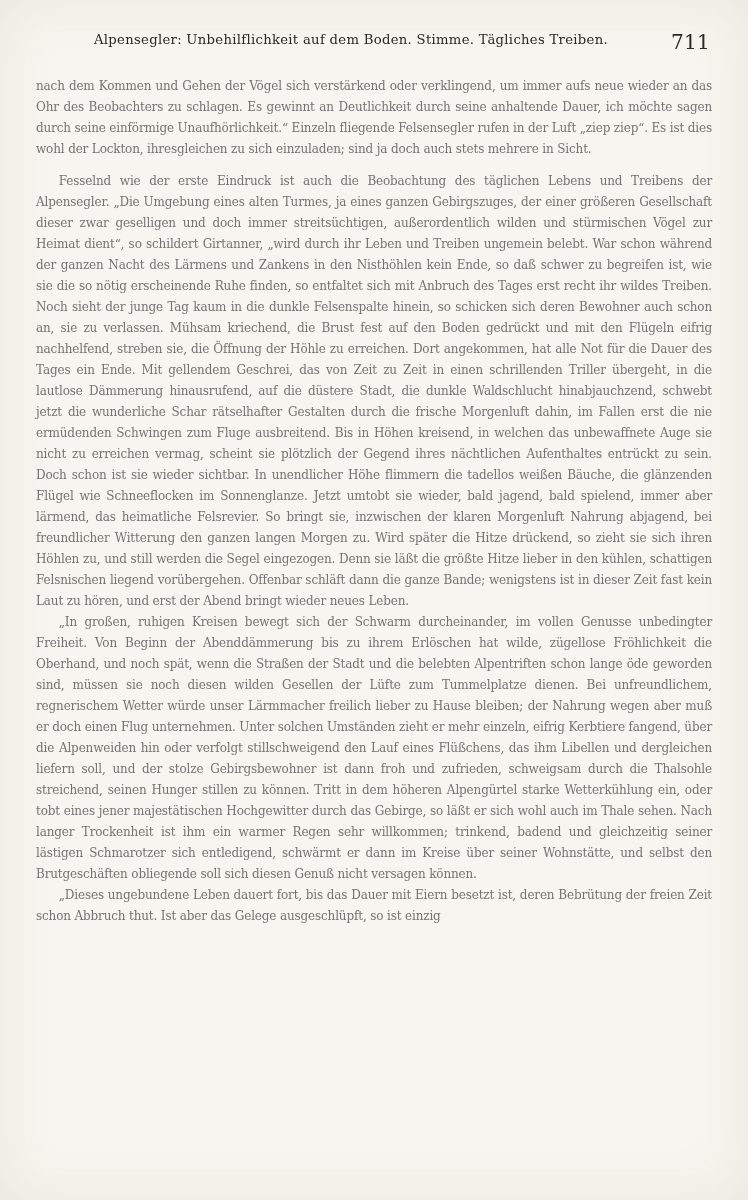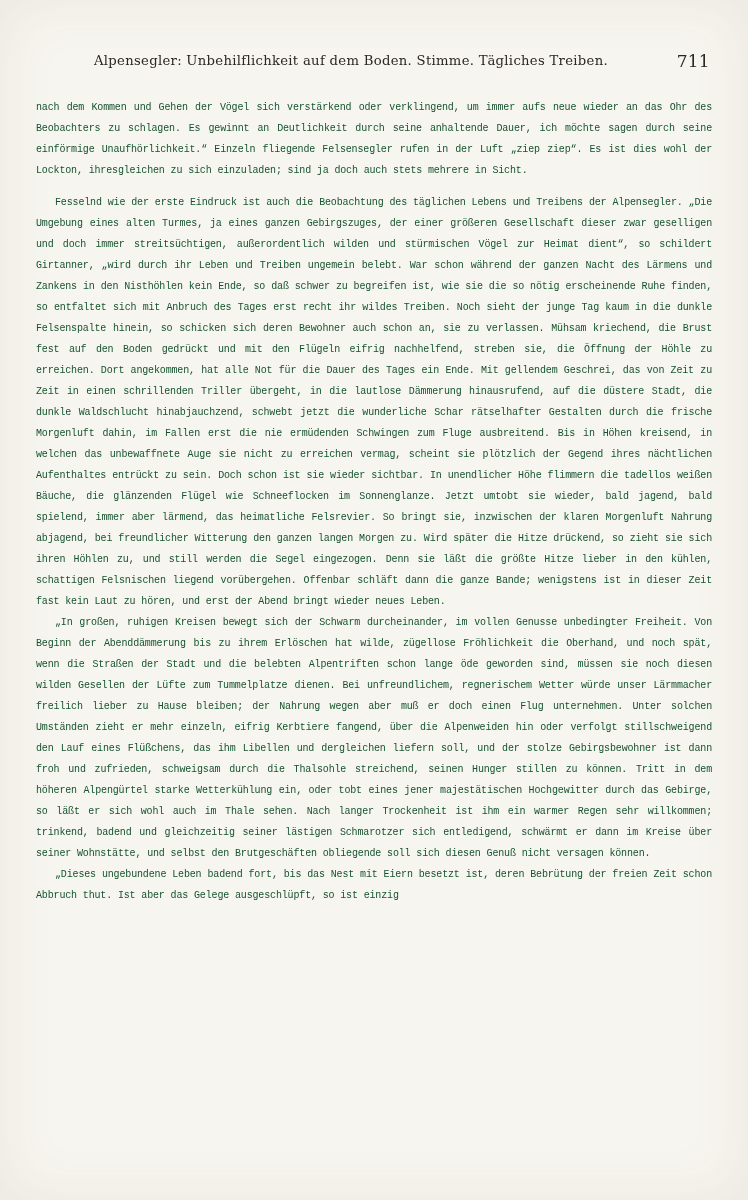--- a/index.html
+++ b/index.html
@@ -7,21 +7,21 @@
     padding: 0;
     background: #dcd9d2;
   }
   .page {
     position: relative;
     width: 748px;
     height: 1200px;
     margin: 0;
     background: #f7f5ef;
     box-sizing: border-box;
-    padding: 53px 36px 0 36px;
+    padding: 32px 36px 0 36px;
     overflow: hidden;
     color: #26231f;
     font-family: "DejaVu Serif", "Liberation Serif", serif;
     box-shadow: inset 0 0 60px rgba(90,80,60,0.08);
   }
   .running-head {
     position: relative;
     height: 22px;
     margin-bottom: 20px;
     font-size: 13.2px;
@@ -31,32 +31,31 @@
   .running-head .title {
     display: block;
     text-align: center;
     padding-right: 46px;
     white-space: nowrap;
   }
   .running-head .pagenum {
     position: absolute;
     right: 2px;
     top: -2px;
-    font-size: 17px;
+    font-size: 20px;
   }
   .rule-spacer {
     height: 2px;
   }
   .body-text {
-    font-size: 10px;
+    font-size: 12px;
     line-height: 21px;
     letter-spacing: -0.15px;
     text-align: justify;
-    color: #14532d;
-    font-family: Liberation Mono, monospace;
+    color: #737373;
   }
   .body-text p {
     margin: 0;
   }
   .body-text p.indent {
     text-indent: 1.9em;
   }
   .body-text p + p {
     margin-top: 11px;
   }
@@ -73,16 +72,16 @@
     <span class="title">Alpensegler: Unbehilflichkeit auf dem Boden.  Stimme.  Tägliches Treiben.</span>
     <span class="pagenum">711</span>
   </div>
 
   <div class="rule-spacer"></div>
 
   <div class="body-text">
     <p>nach dem Kommen und Gehen der Vögel sich verstärkend oder verklingend, um immer aufs neue wieder an das Ohr des Beobachters zu schlagen.  Es gewinnt an Deutlichkeit durch seine anhaltende Dauer, ich möchte sagen durch seine einförmige Unaufhörlichkeit.“  Einzeln fliegende Felsensegler rufen in der Luft „ziep ziep“.  Es ist dies wohl der Lockton, ihresgleichen zu sich einzuladen; sind ja doch auch stets mehrere in Sicht.</p>
     <p class="indent">Fesselnd wie der erste Eindruck ist auch die Beobachtung des täglichen Lebens und Treibens der Alpensegler.  „Die Umgebung eines alten Turmes, ja eines ganzen Gebirgszuges, der einer größeren Gesellschaft dieser zwar geselligen und doch immer streitsüchtigen, außerordentlich wilden und stürmischen Vögel zur Heimat dient“, so schildert Girtanner, „wird durch ihr Leben und Treiben ungemein belebt.  War schon während der ganzen Nacht des Lärmens und Zankens in den Nisthöhlen kein Ende, so daß schwer zu begreifen ist, wie sie die so nötig erscheinende Ruhe finden, so entfaltet sich mit Anbruch des Tages erst recht ihr wildes Treiben.  Noch sieht der junge Tag kaum in die dunkle Felsenspalte hinein, so schicken sich deren Bewohner auch schon an, sie zu verlassen.  Mühsam kriechend, die Brust fest auf den Boden gedrückt und mit den Flügeln eifrig nachhelfend, streben sie, die Öffnung der Höhle zu erreichen.  Dort angekommen, hat alle Not für die Dauer des Tages ein Ende.  Mit gellendem Geschrei, das von Zeit zu Zeit in einen schrillenden Triller übergeht, in die lautlose Dämmerung hinausrufend, auf die düstere Stadt, die dunkle Waldschlucht hinabjauchzend, schwebt jetzt die wunderliche Schar rätselhafter Gestalten durch die frische Morgenluft dahin, im Fallen erst die nie ermüdenden Schwingen zum Fluge ausbreitend.  Bis in Höhen kreisend, in welchen das unbewaffnete Auge sie nicht zu erreichen vermag, scheint sie plötzlich der Gegend ihres nächtlichen Aufenthaltes entrückt zu sein.  Doch schon ist sie wieder sichtbar.  In unendlicher Höhe flimmern die tadellos weißen Bäuche, die glänzenden Flügel wie Schneeflocken im Sonnenglanze.  Jetzt umtobt sie wieder, bald jagend, bald spielend, immer aber lärmend, das heimatliche Felsrevier.  So bringt sie, inzwischen der klaren Morgenluft Nahrung abjagend, bei freundlicher Witterung den ganzen langen Morgen zu.  Wird später die Hitze drückend, so zieht sie sich ihren Höhlen zu, und still werden die Segel eingezogen.  Denn sie läßt die größte Hitze lieber in den kühlen, schattigen Felsnischen liegend vorübergehen.  Offenbar schläft dann die ganze Bande; wenigstens ist in dieser Zeit fast kein Laut zu hören, und erst der Abend bringt wieder neues Leben.</p>
     <p class="indent gap">„In großen, ruhigen Kreisen bewegt sich der Schwarm durcheinander, im vollen Genusse unbedingter Freiheit.  Von Beginn der Abenddämmerung bis zu ihrem Erlöschen hat wilde, zügellose Fröhlichkeit die Oberhand, und noch spät, wenn die Straßen der Stadt und die belebten Alpentriften schon lange öde geworden sind, müssen sie noch diesen wilden Gesellen der Lüfte zum Tummelplatze dienen.  Bei unfreundlichem, regnerischem Wetter würde unser Lärmmacher freilich lieber zu Hause bleiben; der Nahrung wegen aber muß er doch einen Flug unternehmen.  Unter solchen Umständen zieht er mehr einzeln, eifrig Kerbtiere fangend, über die Alpenweiden hin oder verfolgt stillschweigend den Lauf eines Flüßchens, das ihm Libellen und dergleichen liefern soll, und der stolze Gebirgsbewohner ist dann froh und zufrieden, schweigsam durch die Thalsohle streichend, seinen Hunger stillen zu können.  Tritt in dem höheren Alpengürtel starke Wetterkühlung ein, oder tobt eines jener majestätischen Hochgewitter durch das Gebirge, so läßt er sich wohl auch im Thale sehen.  Nach langer Trockenheit ist ihm ein warmer Regen sehr willkommen; trinkend, badend und gleichzeitig seiner lästigen Schmarotzer sich entledigend, schwärmt er dann im Kreise über seiner Wohnstätte, und selbst den Brutgeschäften obliegende soll sich diesen Genuß nicht versagen können.</p>
-    <p class="indent gap">„Dieses ungebundene Leben badend fort, bis das Nest mit Eiern besetzt ist, deren Bebrütung der freien Zeit schon Abbruch thut.  Ist aber das Gelege ausgeschlüpft, so ist einzig</p>
+    <p class="indent gap">„Dieses ungebundene Leben dauert fort, bis das Dauer mit Eiern besetzt ist, deren Bebrütung der freien Zeit schon Abbruch thut.  Ist aber das Gelege ausgeschlüpft, so ist einzig</p>
   </div>
 
 </div>
 
 </body></html>

